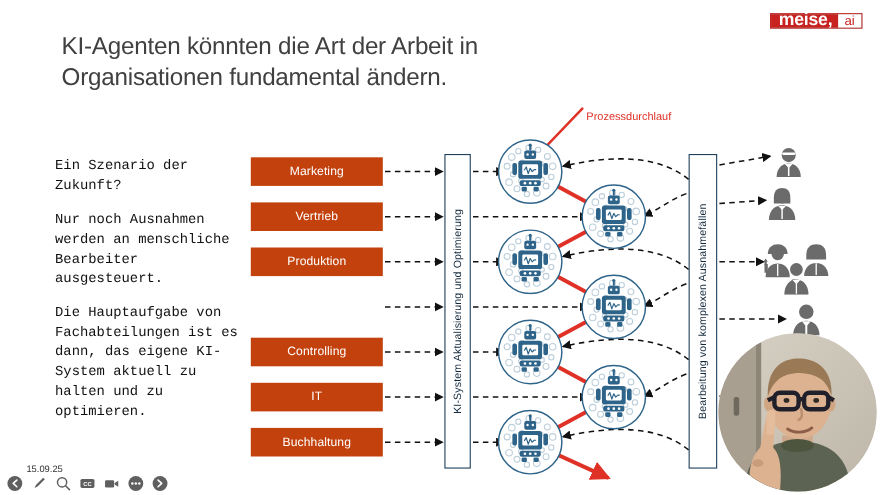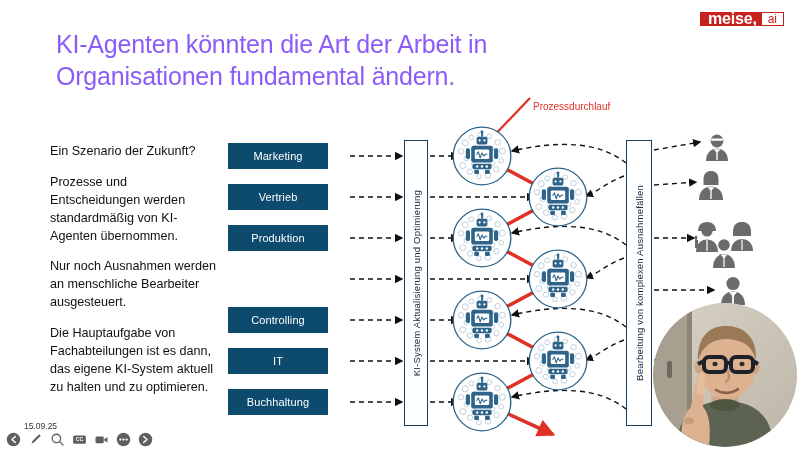--- a/index.html
+++ b/index.html
@@ -44,45 +44,45 @@
     padding: 0 6px;
     display: flex; align-items: center;
     line-height: 1;
   }
 
   
   #title {
     position: absolute;
     left: 56px; top: 28px;
     width: 520px;
-    font-size: 25px;
+    font-size: 22px;
     line-height: 1.28;
-    color: #8b5cf6;
+    color: #404040;
     letter-spacing: -0.2px;
   }
 
   
   #narrative {
     position: absolute;
     left: 50px; top: 143px;
     width: 170px;
     font-size: 12.6px;
     line-height: 1.42;
     color: #111111;
   }
-  #narrative p { margin-bottom: 13px; }
+  #narrative p { margin-bottom: 13px; font-family: Liberation Mono, monospace; }
   #narrative p:last-child { margin-bottom: 0; }
 
   
   .dept {
     position: absolute;
     left: 228px;
-    width: 100px;
+    width: 120px;
     height: 26px;
-    background: #0c4a6e;
+    background: #c2410c;
     color: #ffffff;
     font-size: 11px;
     display: flex;
     align-items: center;
     justify-content: center;
     letter-spacing: 0.1px;
   }
 
   
   .vbox {
@@ -171,21 +171,20 @@
     <div class="lg-right">ai</div>
   </div>
 
   <div id="title">
     <div>KI-Agenten könnten die Art der Arbeit in</div>
     <div>Organisationen fundamental ändern.</div>
   </div>
 
   <div id="narrative">
     <p>Ein Szenario der Zukunft?</p>
-    <p>Prozesse und Entscheidungen werden standardmäßig von KI-Agenten übernommen.</p>
     <p>Nur noch Ausnahmen werden an menschliche Bearbeiter ausgesteuert.</p>
     <p>Die Hauptaufgabe von Fachabteilungen ist es dann, das eigene KI-System aktuell zu halten und zu optimieren.</p>
   </div>
 
   <div class="dept" style="top:143px">Marketing</div>
   <div class="dept" style="top:184px">Vertrieb</div>
   <div class="dept" style="top:225px">Produktion</div>
   <div class="dept" style="top:307px">Controlling</div>
   <div class="dept" style="top:348px">IT</div>
   <div class="dept" style="top:389px">Buchhaltung</div>

